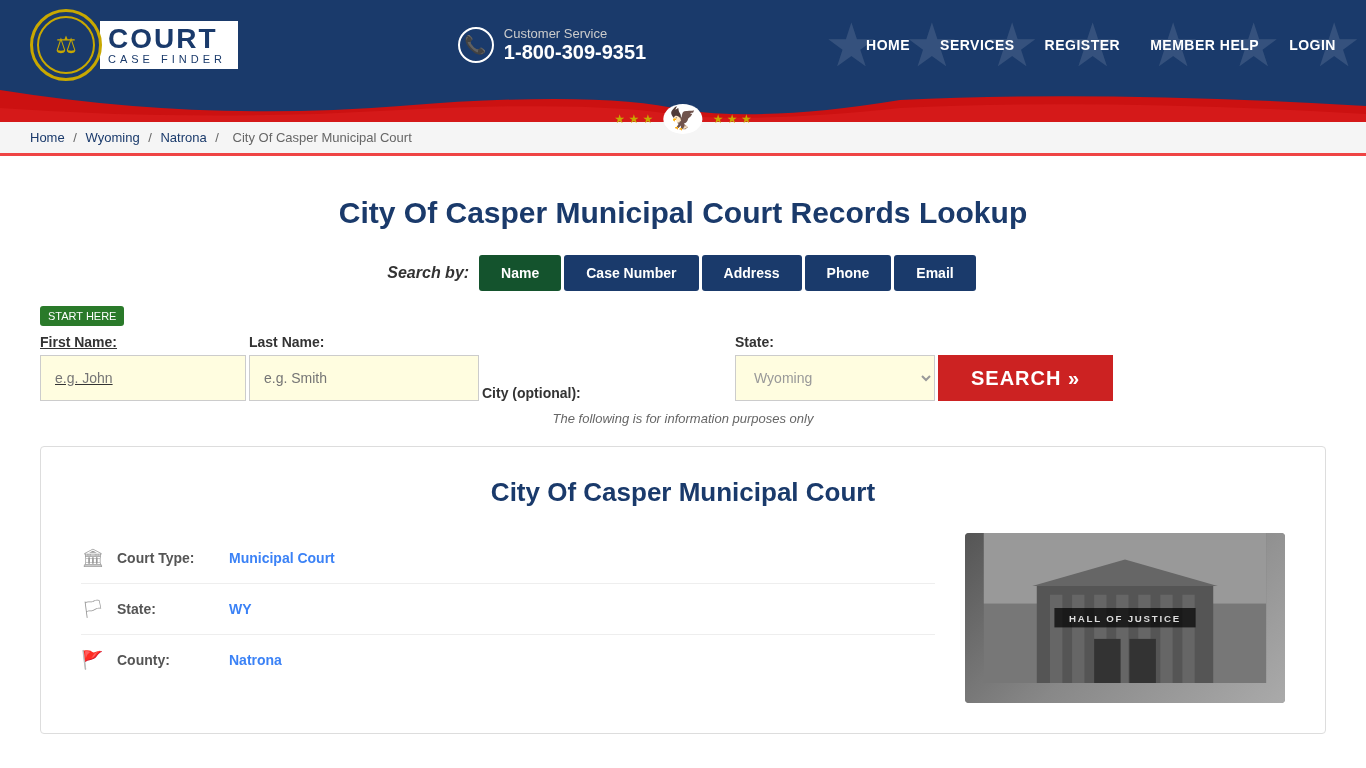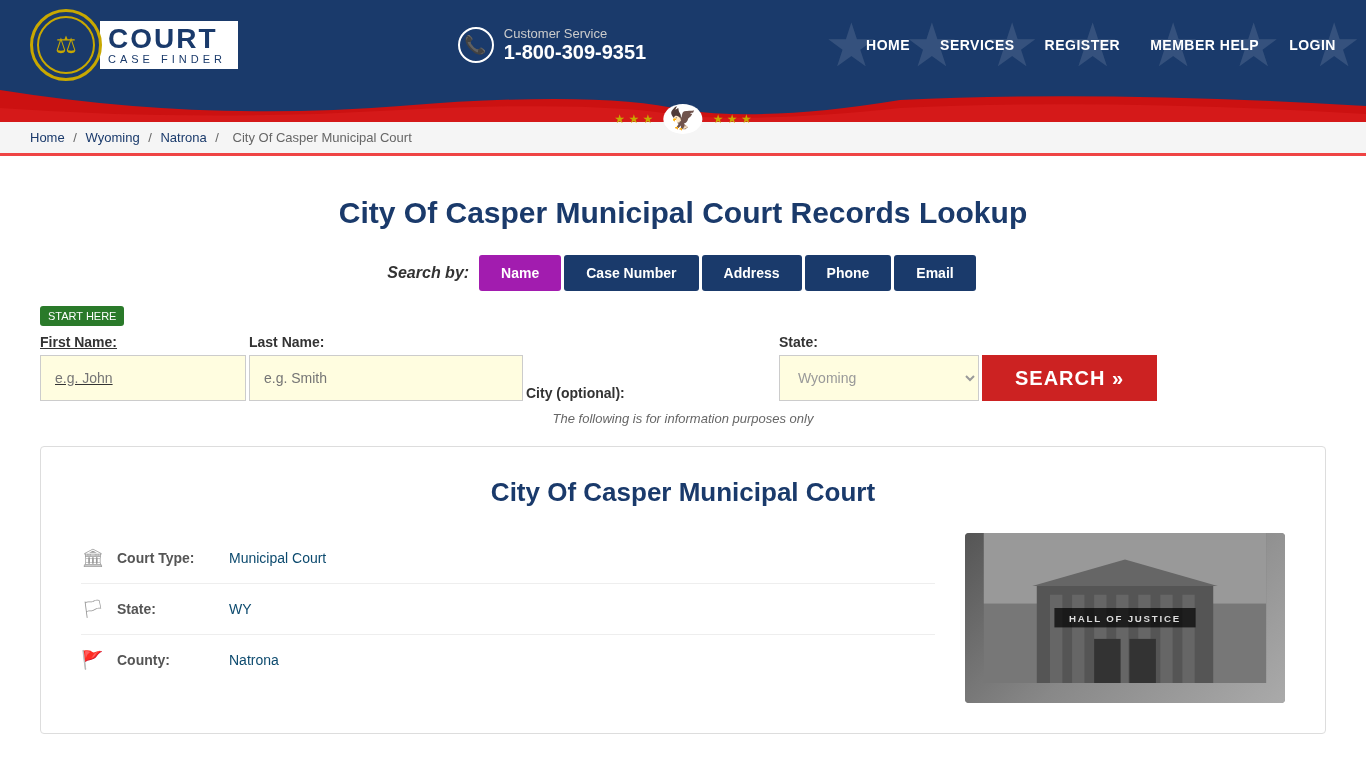--- a/index.html
+++ b/index.html
@@ -158,21 +158,21 @@
     .tab-btn {
       padding: 10px 22px;
       border: none;
       cursor: pointer;
       font-size: 14px;
       font-weight: bold;
       color: #fff;
       margin-right: 3px;
       border-radius: 3px;
     }
-    .tab-btn.active { background: #a21caf; }
+    .tab-btn.active { background: #14532d; }
     .tab-btn.inactive { background: #1a3a6b; text-align: center; }
 
     
     .start-here {
       display: inline-block;
       background: #2a7a2a;
       color: #fff;
       font-size: 11px;
       font-weight: normal;
       padding: 4px 8px;
@@ -199,21 +199,21 @@
     }
     .form-group input, .form-group select {
       padding: 10px 14px;
       font-size: 14px;
       border: 1px solid #ccc;
       background: #fffde0;
       color: #999;
       height: 46px;
     }
     .form-group.fn { width: 206px; margin-right: 3px; text-decoration: underline; }
-    .form-group.ln { width: 274px; margin-right: 3px; }
+    .form-group.ln { width: 230px; margin-right: 3px; }
     .form-group.city { width: 250px; margin-right: 3px; }
     .form-group.state { width: 200px; margin-right: 3px; }
     .form-group select { background: #fffde0; }
 
     .search-btn {
       background: #cc2222;
       color: #fff;
       border: none;
       padding: 0 33px;
       font-size: 20px;
@@ -266,21 +266,22 @@
       font-size: 18px;
       width: 24px;
       text-align: center;
     }
     .detail-label {
       font-weight: bold;
       color: #555;
       min-width: 100px;
     }
     .detail-value {
-      color: #0c4a6e;
+      color: #3b82f6;
+      font-weight: bold;
     }
     .court-image {
       width: 320px;
       height: 170px;
       background: #888;
       border-radius: 4px;
       overflow: hidden;
       flex-shrink: 0;
     }
     .court-image-placeholder {

